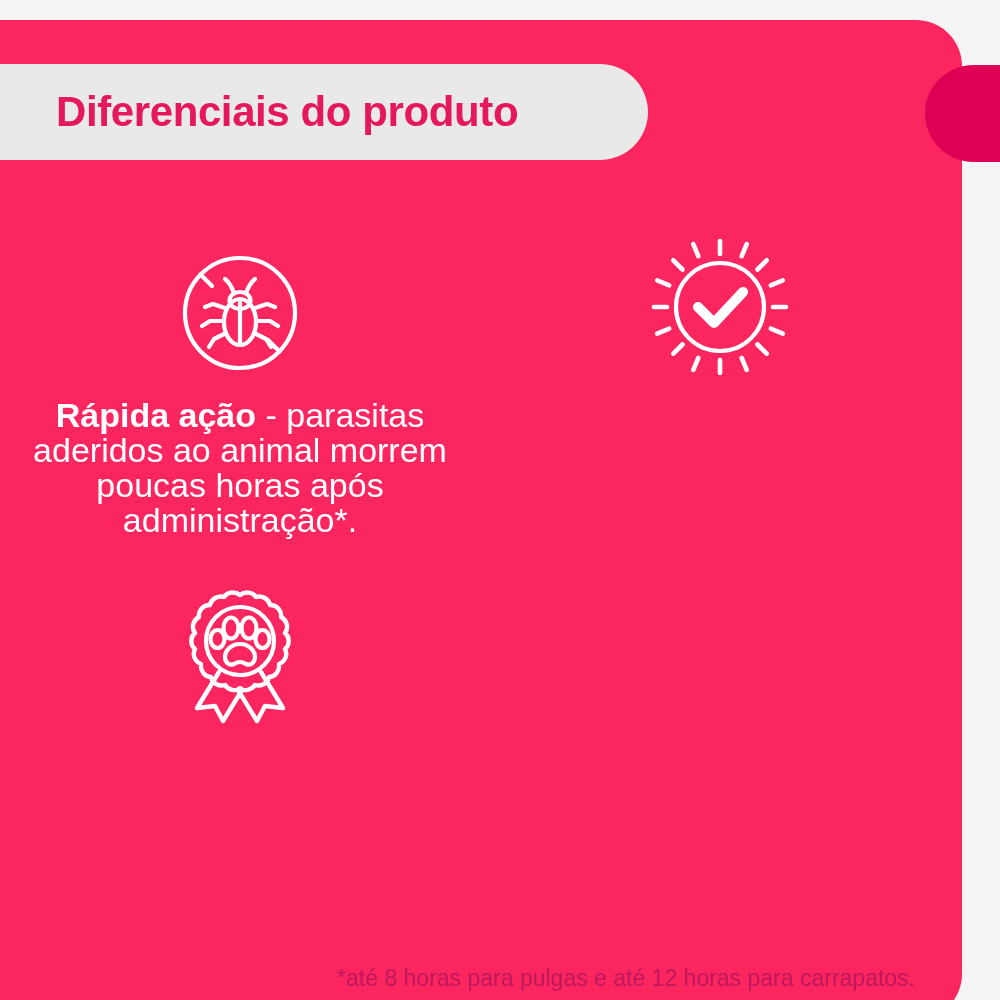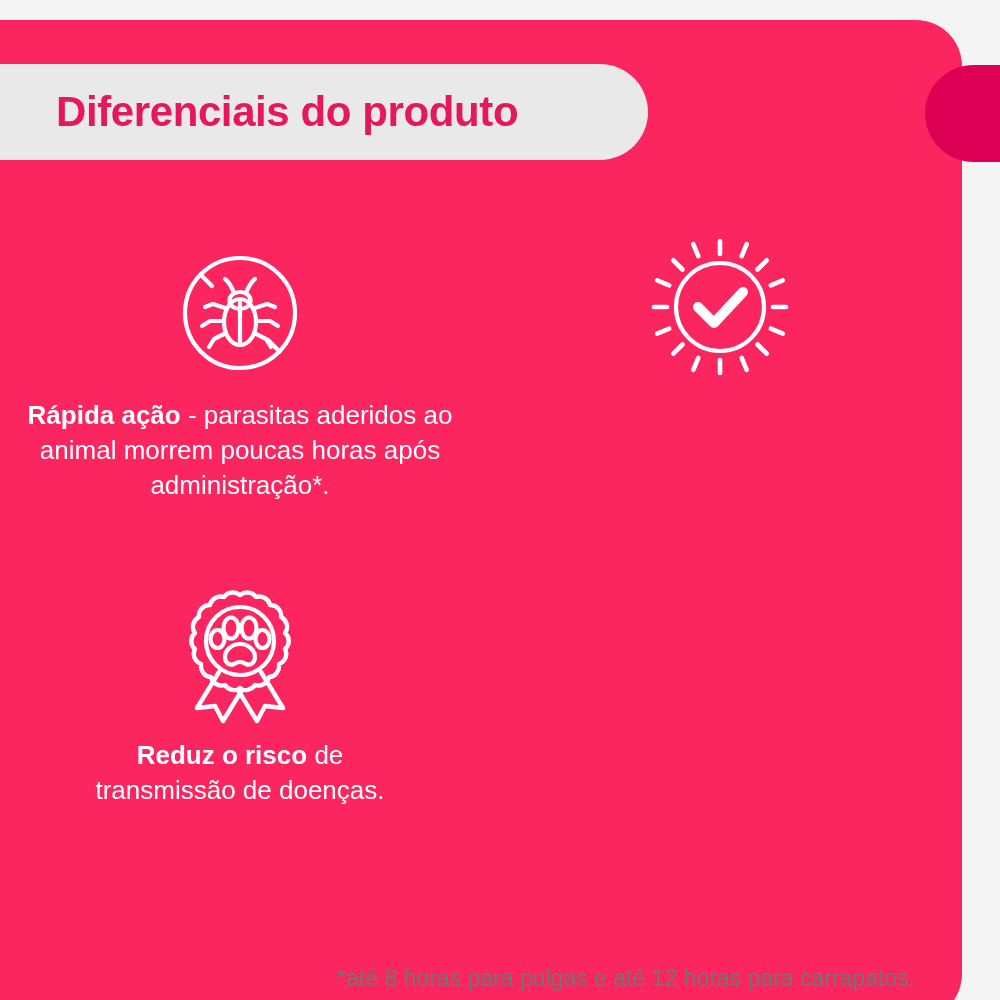--- a/index.html
+++ b/index.html
@@ -87,37 +87,37 @@
     display: block;
   }
   .f1 .feature-icon { margin-top: 18px; }
   .f2 .feature-icon { margin-top: 12px; }
   .f3 .feature-icon { margin-top: 20px; }
   .f4 .feature-icon { margin-top: 8px; }
 
   .feature-text {
     margin-top: 10px;
     color: #ffffff;
-    font-size: 26px;
+    font-size: 34px;
     line-height: 35px;
     text-align: center;
     max-width: 470px;
     font-weight: normal;
   }
   .f2 .feature-text, .f4 .feature-text { max-width: 330px; }
   .feature-text b { font-weight: bold; }
 
   
   #footnote {
     position: absolute;
     left: 0;
     top: 944px;
     width: 925px;
     text-align: right;
-    color: #737373;
+    color: #be185d;
     font-size: 23px;
     line-height: 28px;
     padding-right: 10px;
     box-sizing: border-box;
   }
 </style>
 </head>
 <body>
 
 <div id="stage">
@@ -222,22 +222,19 @@
           <ellipse cx="97.5" cy="61" rx="7" ry="9"></ellipse>
           <path d="M75 66
                    C 83 66, 90 72, 90 79
                    C 90 85, 85 88, 81 86
                    C 78 84, 75 84, 75 84
                    C 75 84, 72 84, 69 86
                    C 65 88, 60 85, 60 79
                    C 60 72, 67 66, 75 66 Z"></path>
         </svg>
       </span>
-      <div class="feature-text">
-        <b>Reduz o risco</b><span> de transmissão de doenças.</span>
-      </div>
     </div>
 
   </div>
 
   <div id="footnote">*até 8 horas para pulgas e até 12 horas para carrapatos.</div>
 
 </div>
 
 </body></html>

